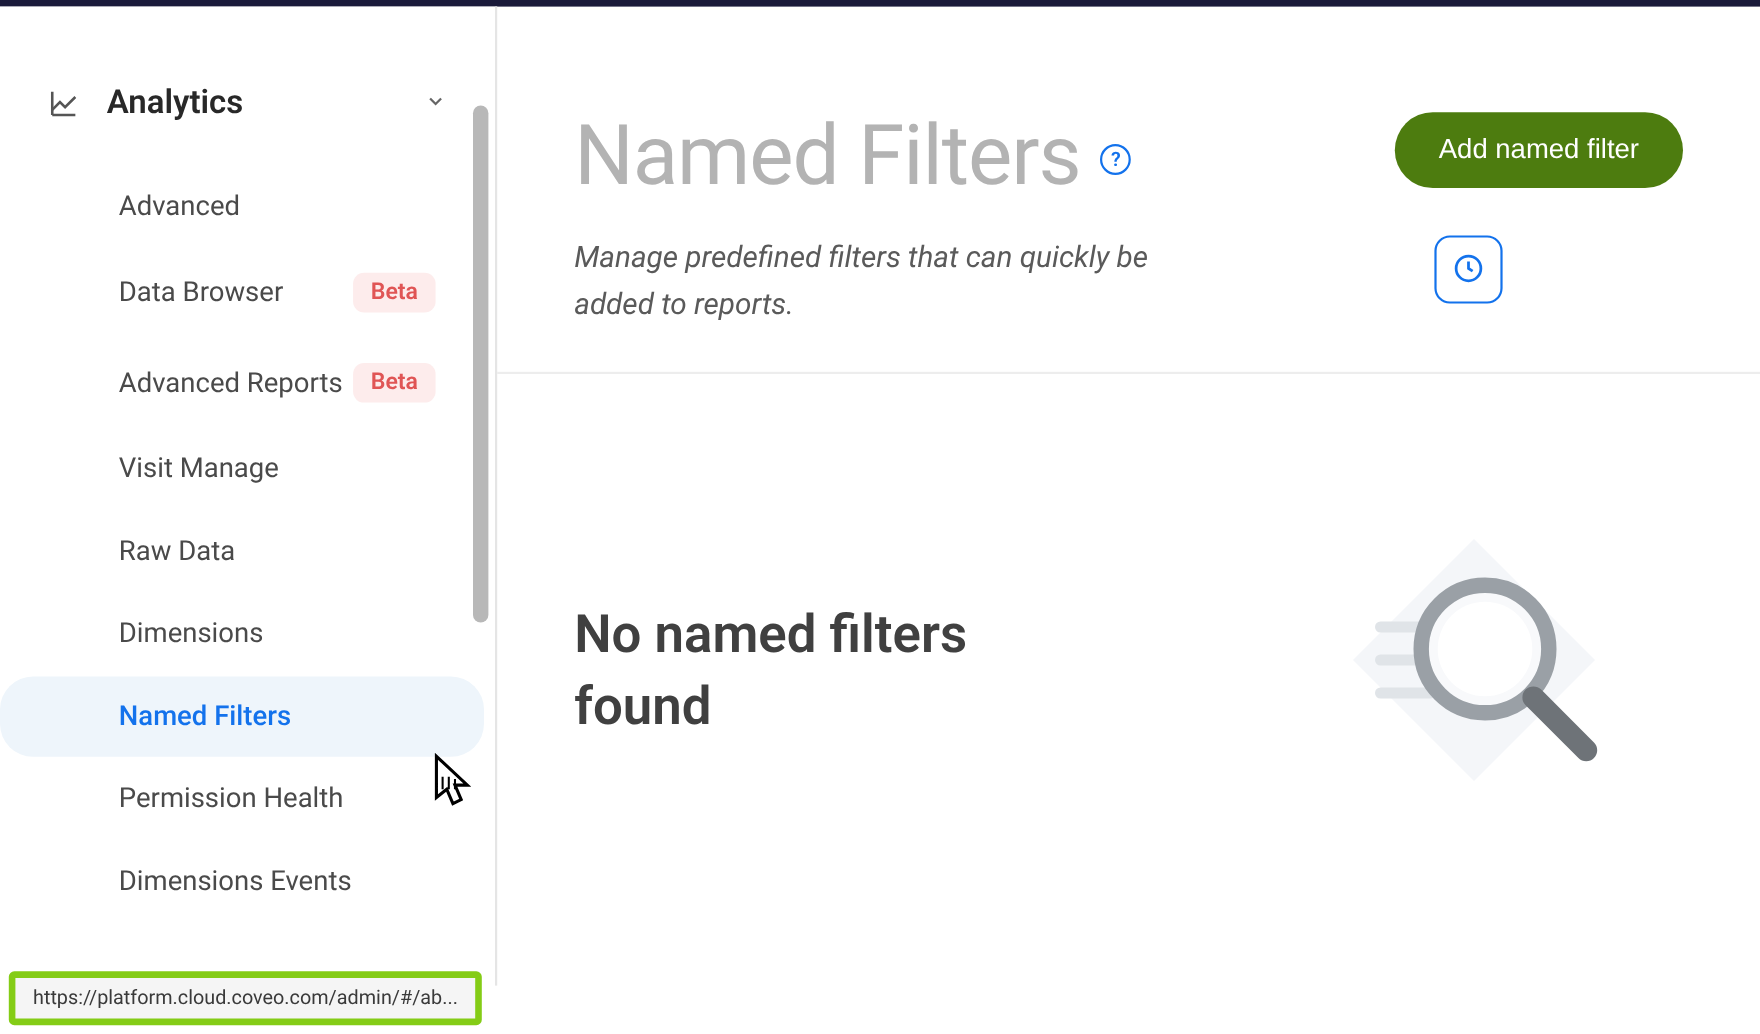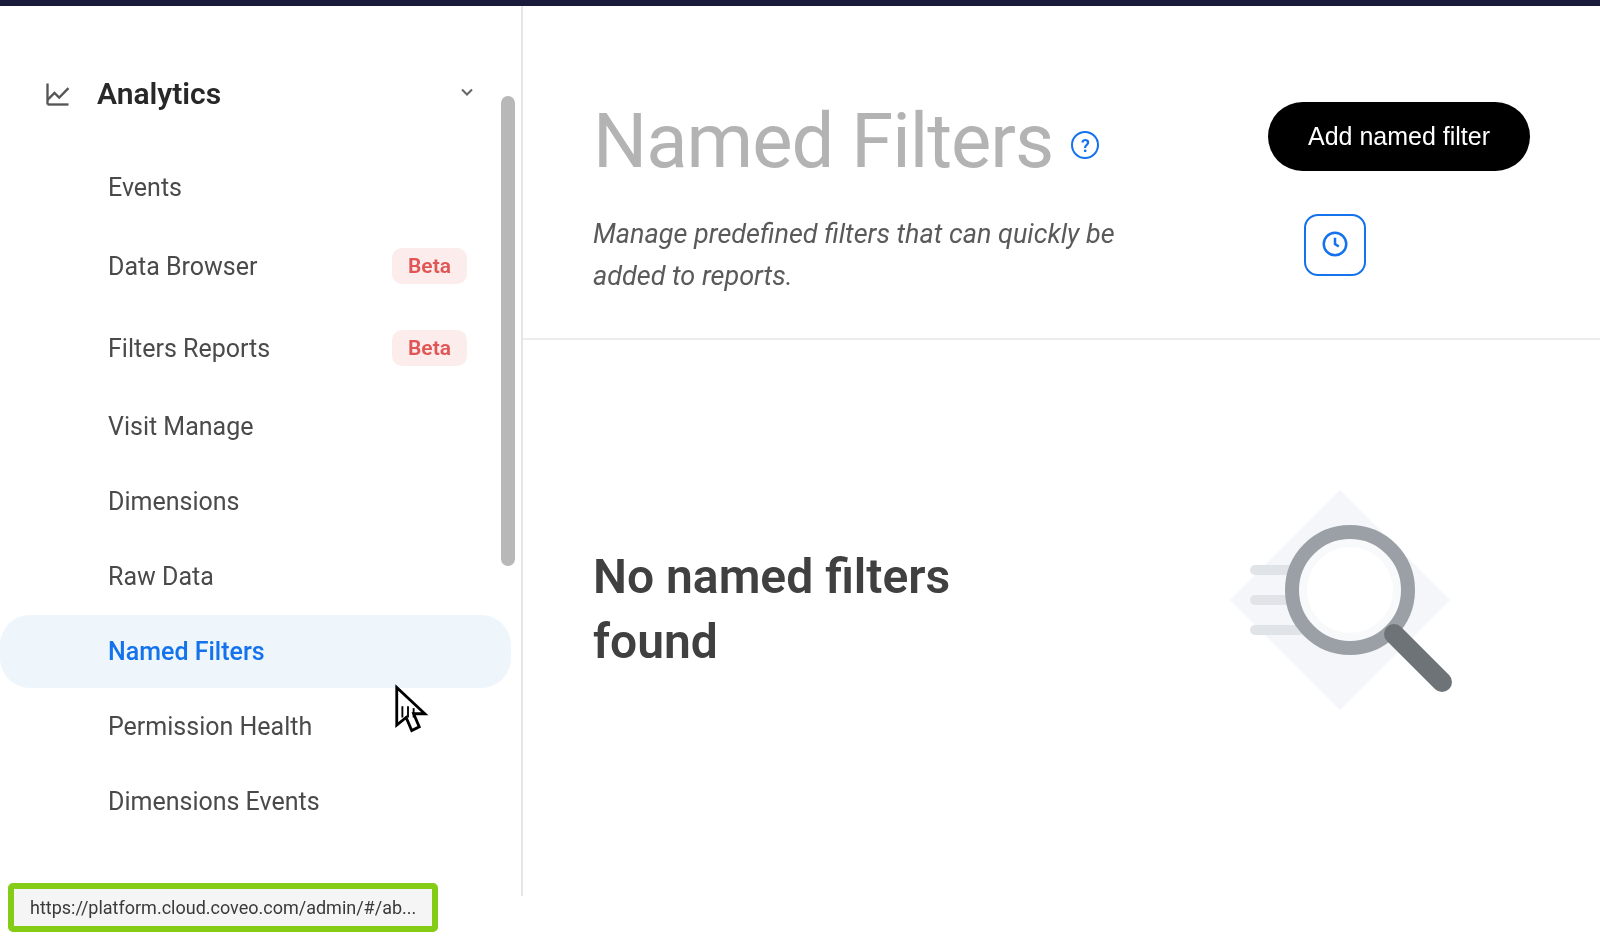--- a/index.html
+++ b/index.html
@@ -14,21 +14,21 @@
     .top-bar {
       height: 6px;
       background: #1a1a3a;
       width: 100%;
     }
     .layout {
       display: flex;
       height: calc(100% - 6px - 44px);
     }
     .sidebar {
-      width: 523px;
+      width: 452px;
       border-right: 2px solid #e5e5e5;
       padding: 70px 0 0 0;
       position: relative;
       background: #fff;
       overflow: hidden;
     }
     .sidebar-header {
       display: flex;
       align-items: center;
       padding: 0 44px;
@@ -117,21 +117,21 @@
       display: flex;
       align-items: center;
       justify-content: center;
       color: #1372ec;
       font-size: 18px;
       font-weight: 600;
       cursor: pointer;
       margin-top: 8px;
     }
     .add-button {
-      background: #000000;
+      background: #4d7c0f;
       color: #fff;
       border: none;
       border-radius: 36px;
       padding: 20px 40px;
       font-size: 25px;
       font-weight: 400;
       cursor: pointer;
       margin-top: 6px;
     }
     .sub-row {
@@ -229,38 +229,38 @@
       <span class="sidebar-title">Analytics</span>
       <span class="chevron">
         <svg width="20" height="20" viewBox="0 0 24 24" fill="none" stroke="currentColor" stroke-width="2.5">
           <polyline points="6 9 12 15 18 9"></polyline>
         </svg>
       </span>
     </div>
 
     <ul class="nav-list">
       <li class="nav-item">
-        <span>Events</span>
+        <span>Advanced</span>
       </li>
       <li class="nav-item">
         <span>Data Browser</span>
         <span class="badge-beta">Beta</span>
       </li>
       <li class="nav-item">
-        <span>Filters Reports</span>
+        <span>Advanced Reports</span>
         <span class="badge-beta">Beta</span>
       </li>
       <li class="nav-item">
         <span>Visit Manage</span>
       </li>
       <li class="nav-item">
+        <span>Raw Data</span>
+      </li>
+      <li class="nav-item">
         <span>Dimensions</span>
-      </li>
-      <li class="nav-item">
-        <span>Raw Data</span>
       </li>
       <li class="nav-item active">
         <span>Named Filters</span>
       </li>
       <li class="nav-item">
         <span>Permission Health</span>
       </li>
       <li class="nav-item">
         <span>Dimensions Events</span>
       </li>

